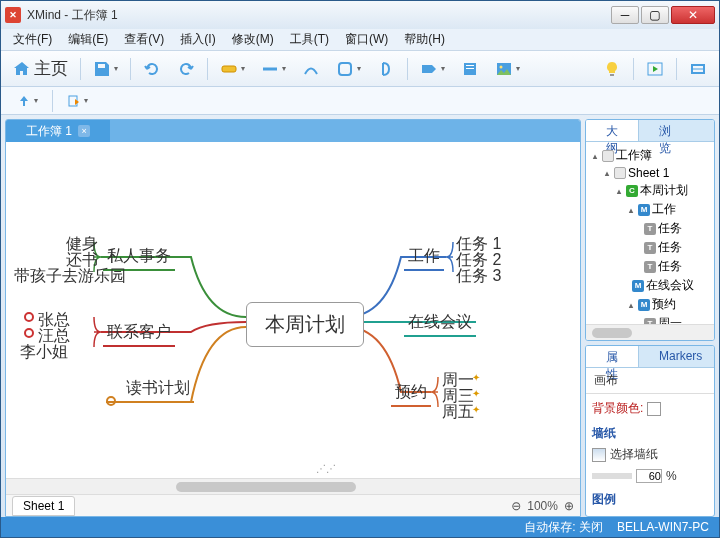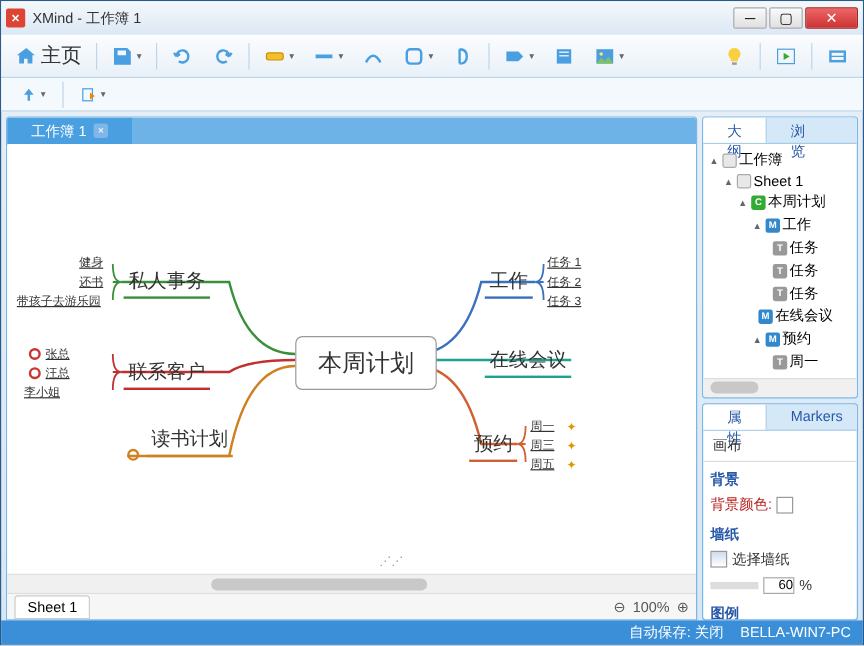--- a/index.html
+++ b/index.html
@@ -30,21 +30,21 @@
 
 .canvas-panel { flex: 1; display: flex; flex-direction: column; border: 1px solid #7ab7e6; margin: 4px 2px 0 4px; background: #fff; border-radius: 3px 3px 0 0; overflow: hidden; }
 .canvas-tab { height: 22px; background: #6db3e8; display: flex; align-items: center; }
 .canvas-tab .tab { background: #4a9fe0; color: #fff; padding: 3px 20px; display: flex; align-items: center; gap: 6px; }
 .canvas-tab .tab-close { width: 12px; height: 12px; background: #7fb8e8; border-radius: 2px; display: flex; align-items: center; justify-content: center; font-size: 9px; cursor: pointer; }
 .canvas { flex: 1; position: relative; background: #fff; overflow: hidden; }
 .canvas svg { position: absolute; top: 0; left: 0; }
 .node { position: absolute; font-size: 15px; color: #333; white-space: nowrap; }
 .node.central { font-size: 20px; border: 1px solid #999; border-radius: 6px; padding: 8px 18px; background: #fff; }
 .node.main { font-size: 16px; border-bottom: 2px solid; padding: 2px 4px; }
-.node.sub { font-size: 10px; text-decoration: underline; }
+.node.sub { font-size: 16px; }
 .legend-dot { position: absolute; width: 10px; height: 10px; border: 2px solid #c33; border-radius: 50%; }
 
 .scrollbar-h { height: 16px; background: #f0f0f0; border-top: 1px solid #ddd; display: flex; align-items: center; }
 .scrollbar-h .thumb { height: 10px; background: #c8c8c8; border-radius: 5px; margin-left: 170px; width: 180px; }
 
 .sheet-bar { height: 22px; background: #f6f6f6; border-top: 1px solid #ddd; display: flex; align-items: center; padding: 0 6px; justify-content: space-between; }
 .sheet-tab { padding: 2px 10px; border: 1px solid #ccc; background: #fff; border-radius: 3px 3px 0 0; }
 .zoom { display: flex; align-items: center; gap: 6px; color: #555; }
 
 .right-panel { width: 130px; display: flex; flex-direction: column; margin: 4px 4px 0 2px; gap: 4px; }
@@ -72,20 +72,30 @@
   <div class="titlebar">
     <div class="app-icon">✕</div>
     <div class="title">XMind - 工作簿 1</div>
     <div class="winbtns">
       <div class="winbtn">─</div>
       <div class="winbtn">▢</div>
       <div class="winbtn close">✕</div>
     </div>
   </div>
 
+  <div class="menubar">
+    <span>文件(F)</span>
+    <span>编辑(E)</span>
+    <span>查看(V)</span>
+    <span>插入(I)</span>
+    <span>修改(M)</span>
+    <span>工具(T)</span>
+    <span>窗口(W)</span>
+    <span>帮助(H)</span>
+  </div>
 
   <div class="toolbar">
     <div class="tb-btn">
       <svg class="icon" viewBox="0 0 18 18">
           <path fill="#4a9fe0" d="M9 2l7 6h-2v7h-4v-4H7v4H3V8H1z"></path>
         </svg>
       <span class="home-label">主页</span>
     </div>
     <div class="tb-sep"></div>
     <div class="tb-btn">
@@ -334,21 +344,20 @@
       <div class="rpanel" style="flex:1">
         <div class="rpanel-tabs">
           <span class="active">属性</span>
           <span>Markers</span>
           <span style="flex:1"></span>
           <span style="padding:3px 4px">▾</span>
         </div>
         <div style="padding:4px 8px;border-bottom:1px solid #ddd;color:#333">画布</div>
         <div class="rpanel-body">
           <div class="prop-section">
-            <span class="prop-label">背景</span>
             <span style="color:#b91c1c">背景颜色:</span>
             <span class="color-swatch"></span>
           </div>
           <div class="prop-section">
             <span class="prop-label">墙纸</span>
             <div style="display:flex;align-items:center;gap:4px;color:#333">
               <span style="width:14px;height:14px;border:1px solid #999;background:linear-gradient(#cde,#fff)"></span>
               <span>选择墙纸</span>
             </div>
             <div style="display:flex;align-items:center;gap:4px;margin-top:6px">

